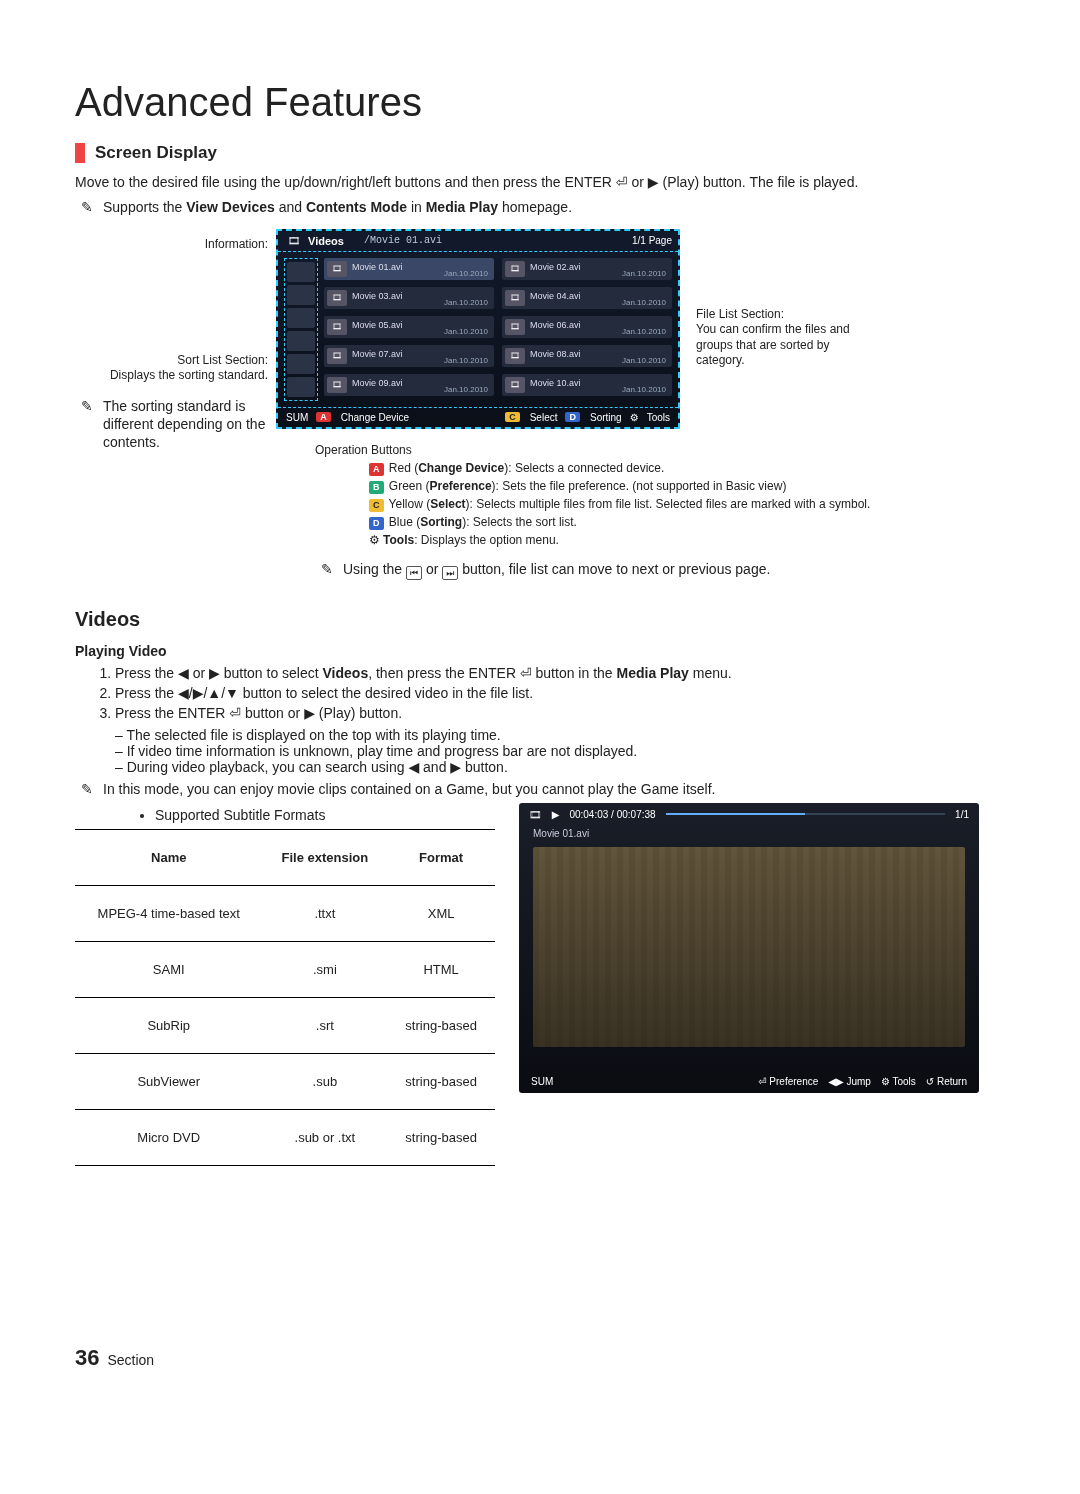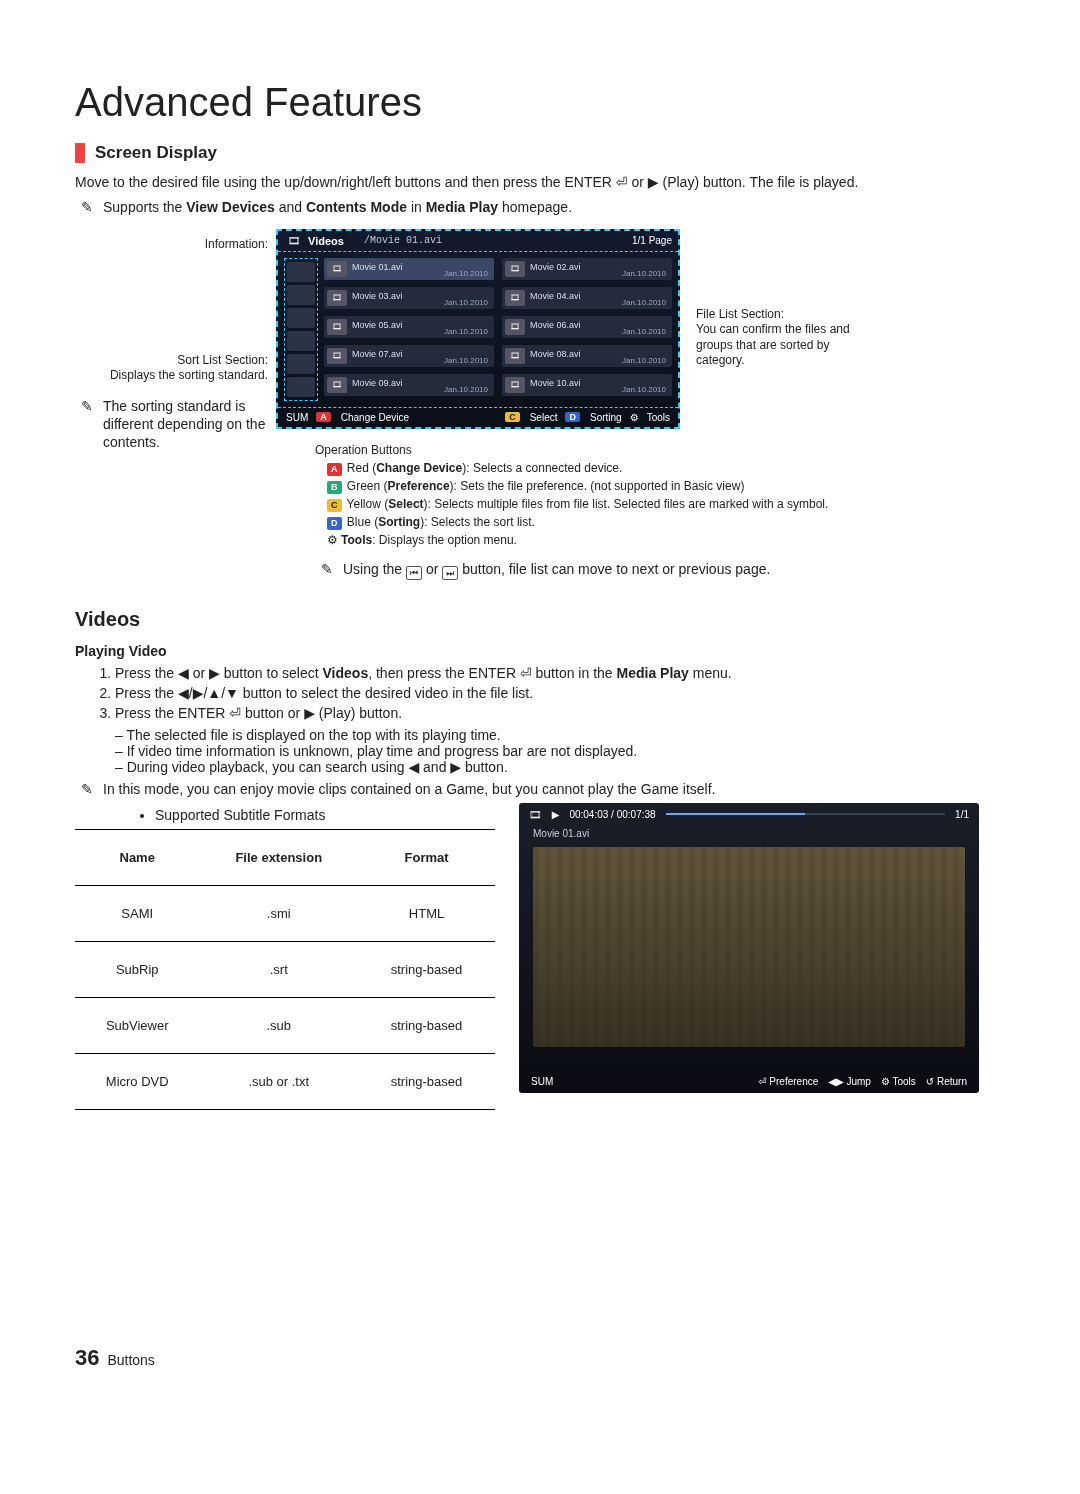--- a/index.html
+++ b/index.html
@@ -189,20 +189,21 @@
     margin-left: 240px;
     margin-top: 12px;
     font-size: 12px;
     line-height: 1.5;
   }
   .op-buttons .head {
     font-size: 12px;
   }
   .op-buttons .row {
     padding-left: 12px;
+    margin-left: 42px;
   }
 
   h2.videos {
     font-size: 20px;
     font-weight: bold;
     margin: 28px 0 8px 0;
   }
   h3.sub {
     font-size: 14px;
     font-weight: bold;
@@ -443,20 +444,25 @@
         </ul>
       <table class="subt">
         <thead>
           <tr>
             <th>Name</th>
             <th>File extension</th>
             <th>Format</th>
           </tr>
         </thead>
         <tbody id="subt-body">
+            <tr>
+              <td>MPEG-4 time-based text</td>
+              <td>.ttxt</td>
+              <td>XML</td>
+            </tr>
             <tr>
               <td>SAMI</td>
               <td>.smi</td>
               <td>HTML</td>
             </tr>
             <tr>
               <td>SubRip</td>
               <td>.srt</td>
               <td>string-based</td>
             </tr>
@@ -491,15 +497,15 @@
             <span>◀▶ Jump</span>
             <span>⚙ Tools</span>
             <span>↺ Return</span>
           </div>
       </div>
     </div>
   </div>
 
   <div class="footer">
     <span class="pn">36</span>
-    <span>Buttons</span>
+    <span>Section</span>
   </div>
 </div>
 
 </body></html>

